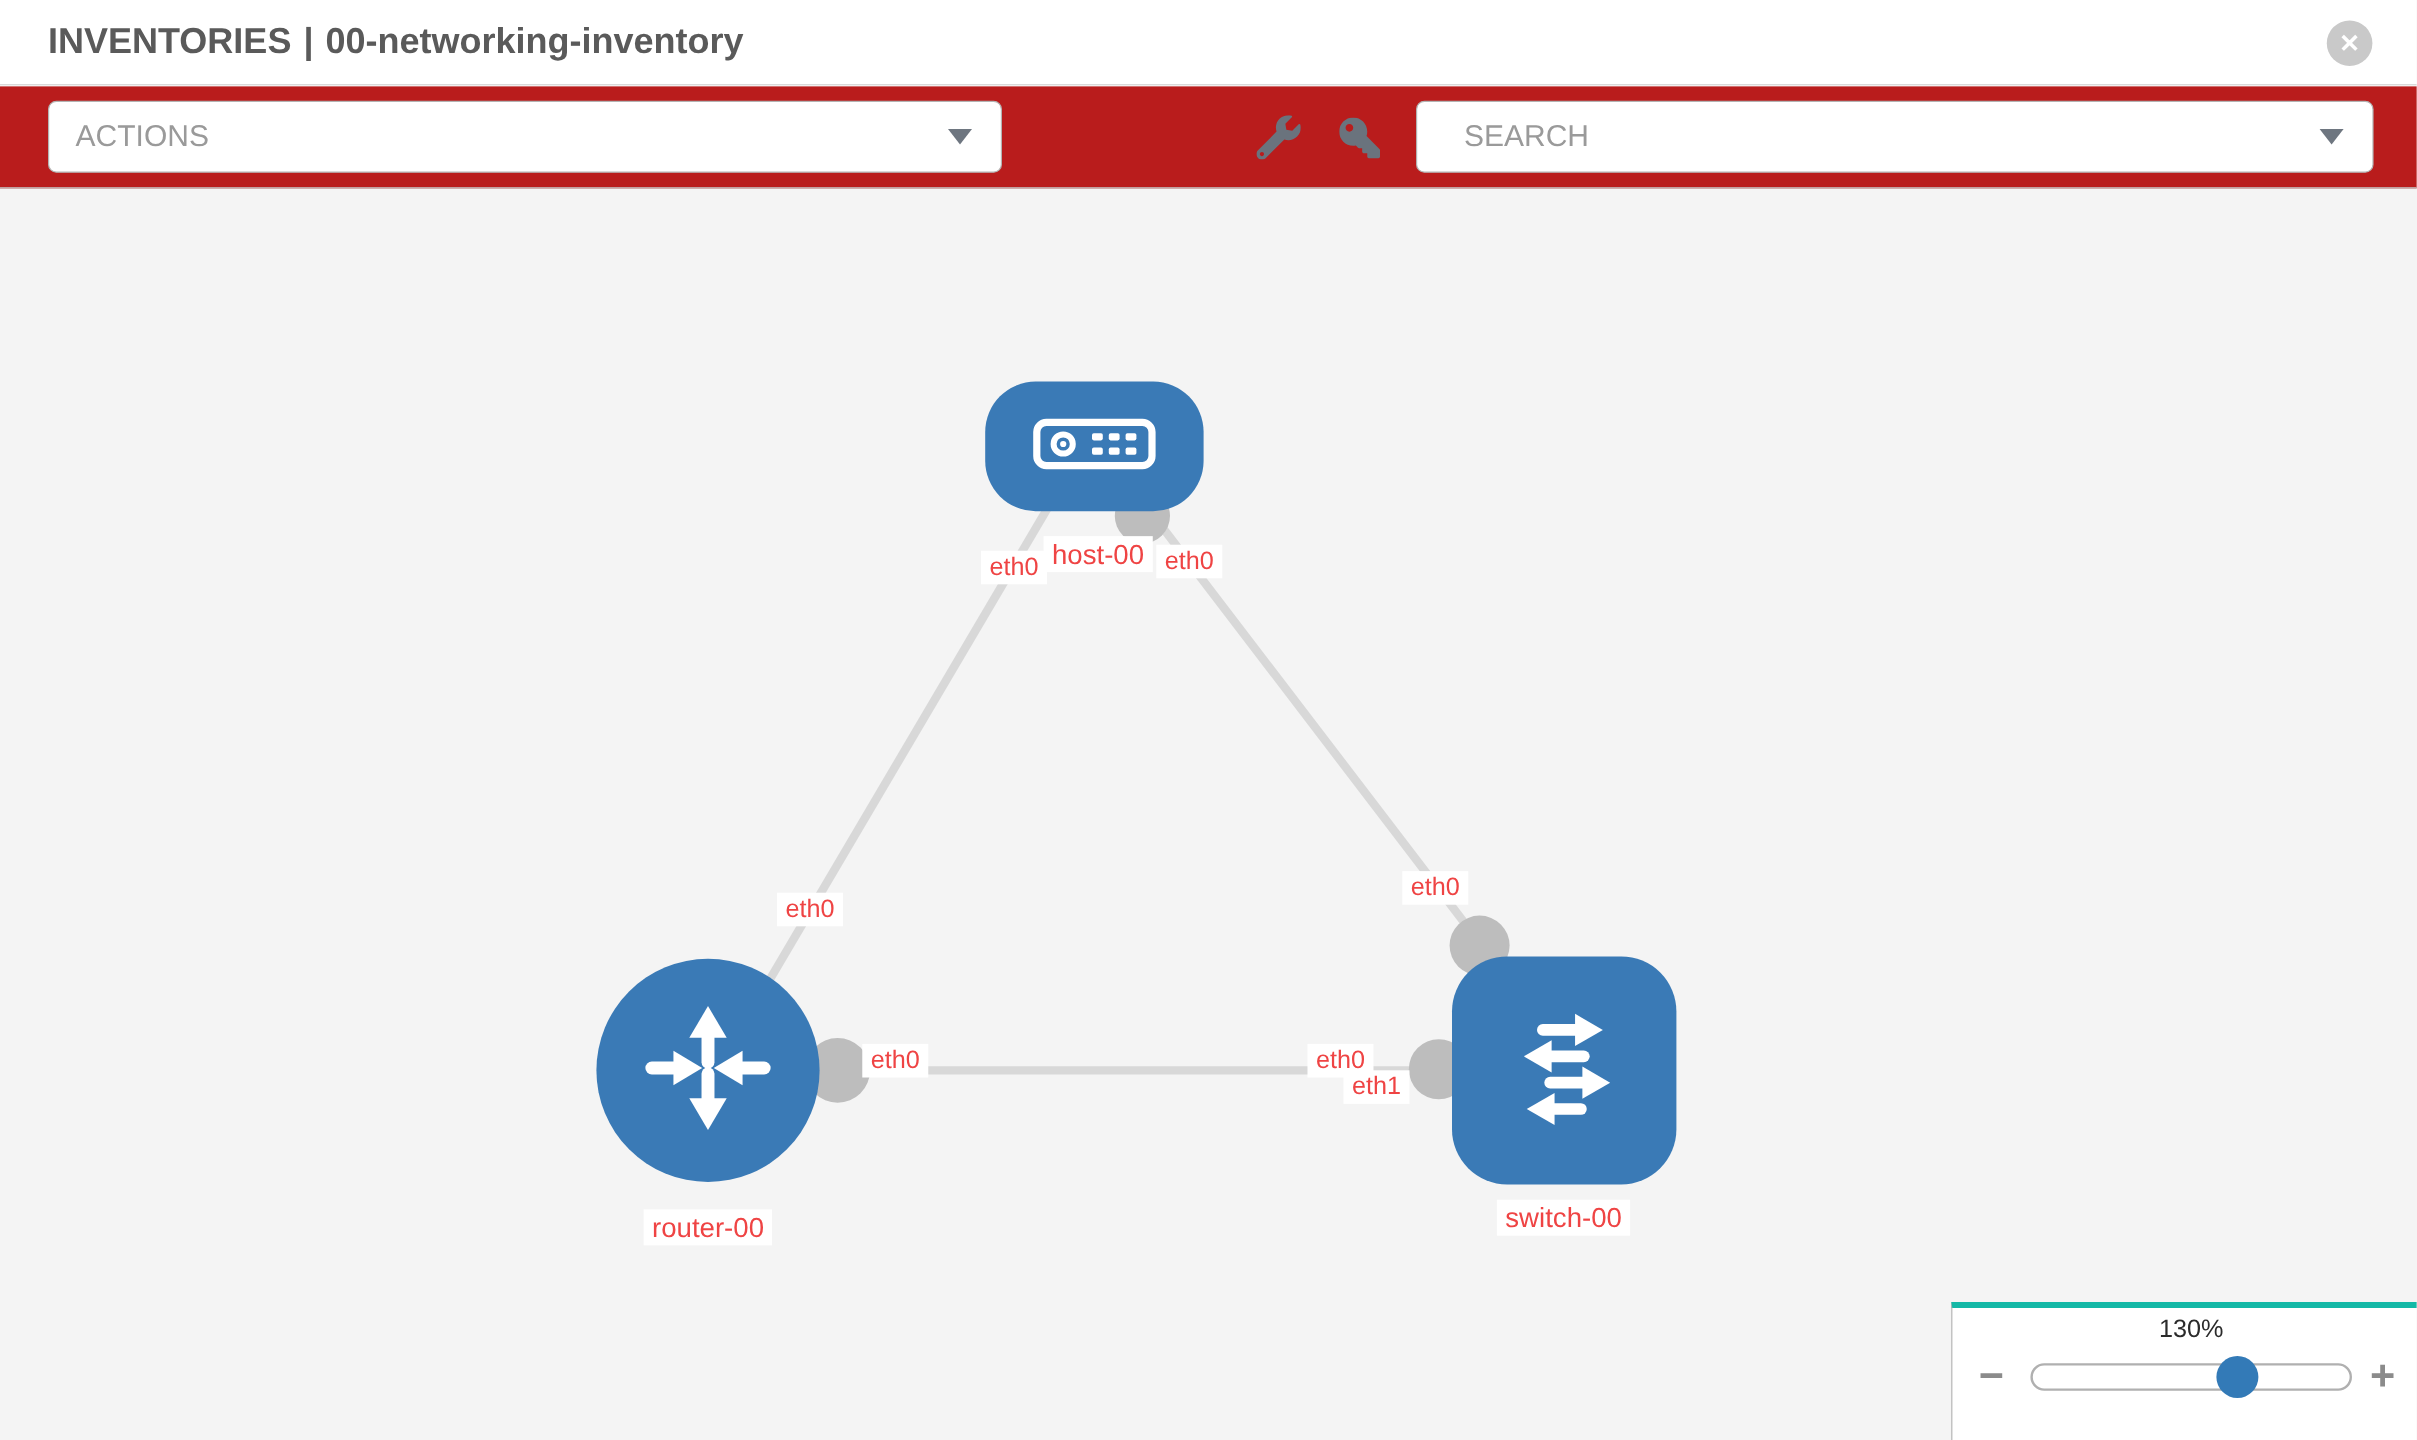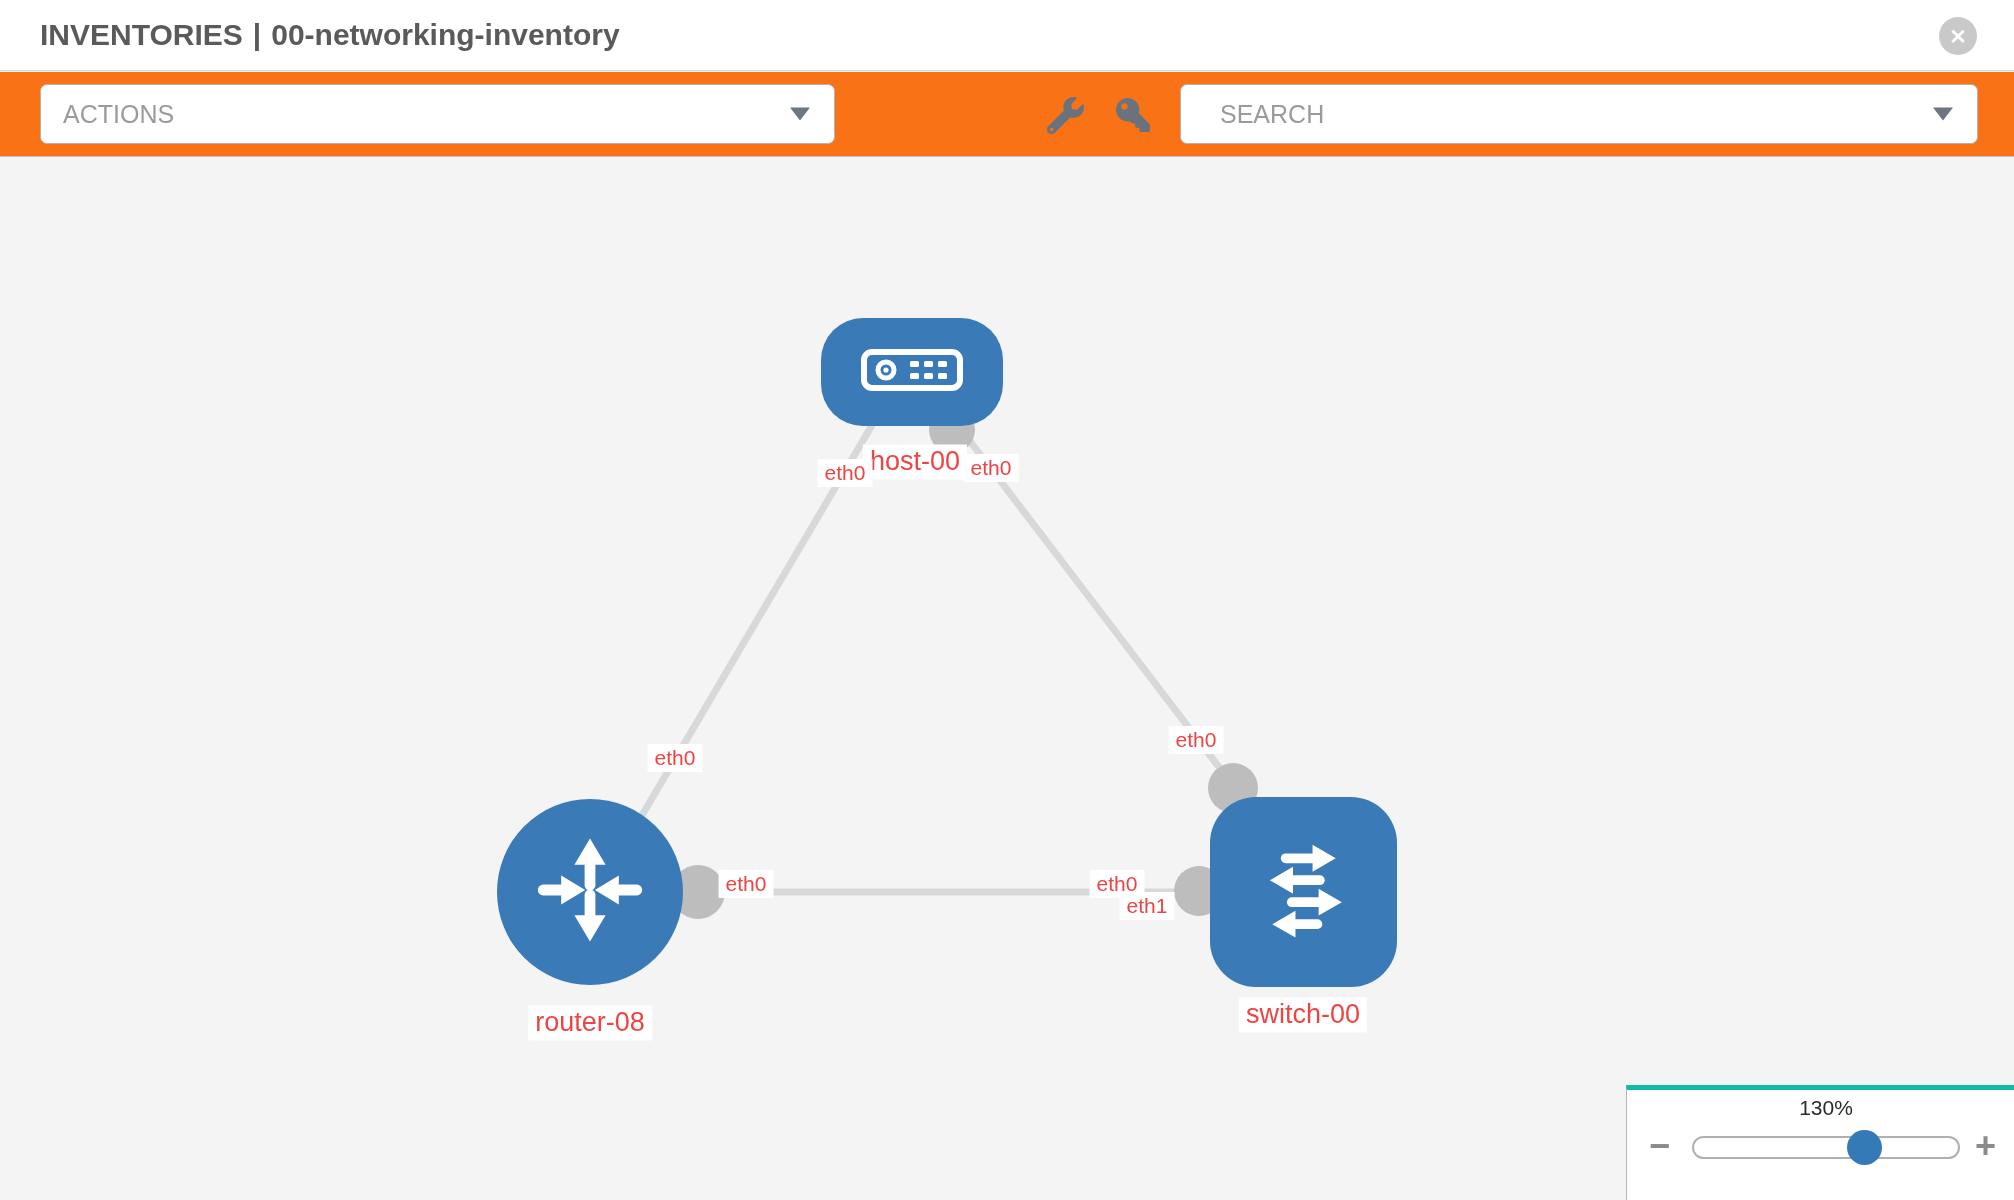--- a/index.html
+++ b/index.html
@@ -7,40 +7,40 @@
   body { font-family:"Liberation Sans", sans-serif; background:#f4f4f4; overflow:hidden; }
   .app { position:relative; width:2014px; height:1200px; background:#f4f4f4; overflow:hidden; }
 
   
   .header { position:absolute; top:0; left:0; width:2014px; height:71px; background:#ffffff; border-bottom:1px solid #d9d9d9; z-index:30; }
   .title { position:absolute; left:40px; top:50%; transform:translateY(-50%); font-size:30px; font-weight:bold; color:#5a5a5a; white-space:nowrap; }
   .title .sep { padding:0 10px; }
   .close-btn { position:absolute; left:1939px; top:17px; width:38px; height:38px; border-radius:50%; background:#c9c9c9; color:#ffffff; display:flex; align-items:center; justify-content:center; font-size:21px; font-weight:bold; cursor:pointer; line-height:1; }
 
   
-  .toolbar { position:absolute; top:72px; left:0; width:2014px; height:85px; background:#f97316; border-bottom:1px solid #c3c3c3; z-index:30; }
+  .toolbar { position:absolute; top:72px; left:0; width:2014px; height:85px; background:#b91c1c; border-bottom:1px solid #c3c3c3; z-index:30; }
   .select-box { position:absolute; top:12px; height:60px; background:#ffffff; border:1px solid #b3b3b3; border-radius:7px; display:flex; align-items:center; padding:0 22px; font-size:25px; color:#9a9a9a; cursor:pointer; }
   .select-actions { left:40px; width:795px; }
   .select-search { left:1180px; width:798px;padding-left:39px; }
   .caret { position:absolute; right:24px; top:50%; transform:translateY(-50%); width:0; height:0; border-left:10px solid transparent; border-right:10px solid transparent; border-top:13px solid #6e7680; }
   .tool-btn { position:absolute; top:26px; width:38px; height:38px; display:flex; align-items:center; justify-content:center; cursor:pointer; }
   .tool-wrench { left:1046px; }
   .tool-key { left:1114px; }
 
   
   .canvas { position:absolute; top:157px; left:0; width:2014px; height:1043px; background:#f4f4f4; }
   .edges-layer { position:absolute; top:0; left:0; }
 
   .node { position:absolute; background:#3a7ab6; display:flex; align-items:center; justify-content:center; cursor:pointer; z-index:5; }
   .node-host { left:821px; top:161px; width:182px; height:108px; border-radius:42px; }
   .node-router { left:497px; top:642px; width:186px; height:186px; border-radius:50%; }
   .node-switch { left:1210px; top:640px; width:187px; height:190px; border-radius:46px; }
 
   .chip { position:absolute; transform:translate(-50%,-50%); background:#ffffff; color:#ef4444; white-space:nowrap; padding:2px 7px; line-height:1.15; z-index:6; }
-  .chip.node-label { font-size:27px;text-align:center; }
+  .chip.node-label { font-size:23px;text-align:center; }
   .chip.if-label { font-size:21px; }
 
   .lbl-host   { left:915px;  top:305px; }
   .lbl-router { left:590px;  top:866px; }
   .lbl-switch { left:1303px; top:858px; }
 
   .if-host-left   { left:845px;  top:316px; }
   .if-host-right  { left:991px;  top:311px; }
   .if-router-top  { left:675px;  top:601px; }
   .if-switch-top  { left:1196px; top:583px; }
@@ -154,21 +154,21 @@
             <line x1="40" y1="60" x2="63" y2="60"></line>
               <polygon points="81,60 62,49 62,71" stroke="none"></polygon>
             <line x1="38" y1="78" x2="61" y2="78"></line>
               <polygon points="24,78 43,67 43,89" stroke="none"></polygon>
           </g>
         </svg>
       </span>
     </div>
 
     <div class="chip node-label lbl-host">host-00</div>
-    <div class="chip node-label lbl-router">router-08</div>
+    <div class="chip node-label lbl-router">router-00</div>
     <div class="chip node-label lbl-switch">switch-00</div>
 
     <div class="chip if-label if-host-left">eth0</div>
     <div class="chip if-label if-host-right">eth0</div>
     <div class="chip if-label if-router-top">eth0</div>
     <div class="chip if-label if-switch-top">eth0</div>
     <div class="chip if-label if-mid-left">eth0</div>
     <div class="chip if-label if-mid-right-back">eth0</div>
     <div class="chip if-label if-mid-right-front">eth1</div>
 

